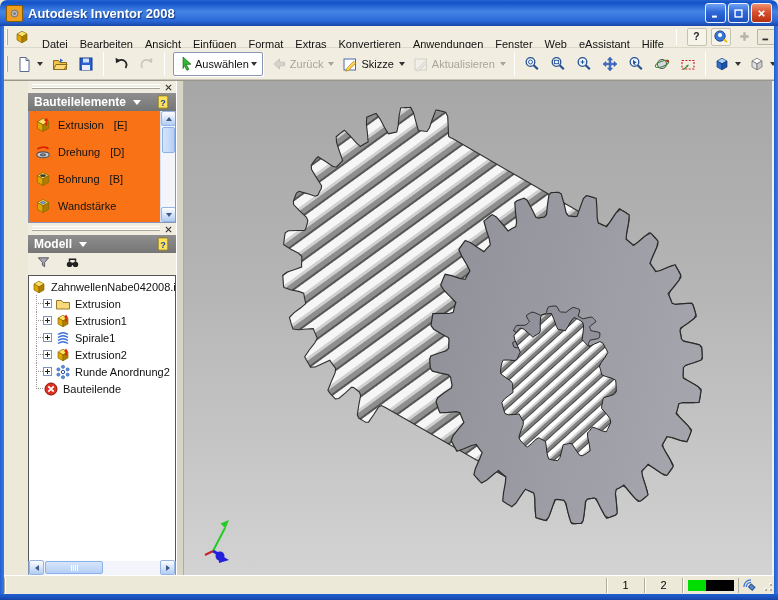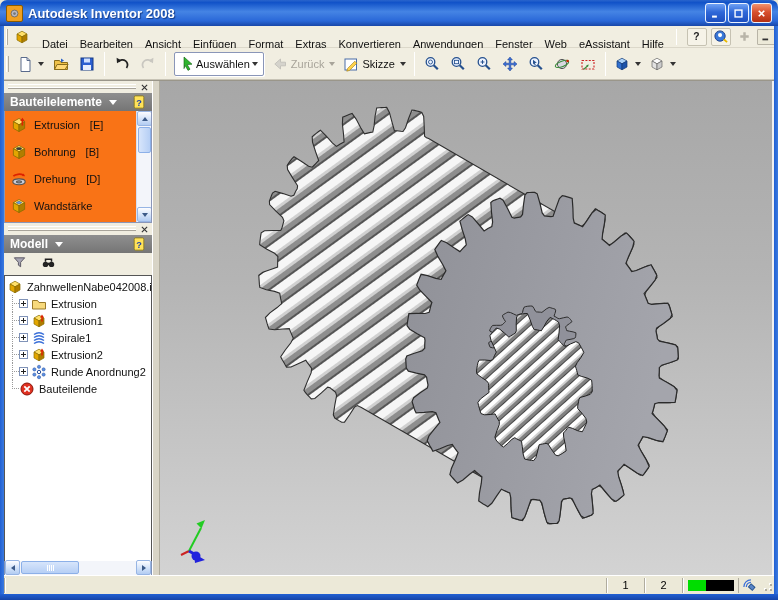--- a/index.html
+++ b/index.html
@@ -35,21 +35,21 @@
   .tb-btn{height:26px;min-width:26px;display:flex;align-items:center;justify-content:center;gap:3px;padding:0 3px;border:1px solid transparent;border-radius:2px;}
   .tb-btn svg{display:block}
   .tb-label{font-size:11px;color:#111;white-space:nowrap;}
   .tb-btn.disabled .tb-label{color:#a8a49a;}
   .tb-btn.disabled svg{opacity:.45;filter:grayscale(1);}
   .caret{width:0;height:0;border-left:3px solid transparent;border-right:3px solid transparent;border-top:4px solid #333;margin-left:2px;}
   .disabled .caret{border-top-color:#a8a49a;}
   .tb-boxed{display:flex;align-items:center;background:#fff;border:1px solid #8a96b8;border-radius:2px;height:24px;padding:0 5px;box-shadow:1px 1px 0 #fff;}
   
   .content{position:absolute;left:4px;right:4px;top:80px;height:495px;display:flex;border-top:1px solid #9a968a;}
-  .leftcol{width:148px;background:#ece9d8;position:relative;flex:none;}
+  .leftcol{width:172px;background:#ece9d8;position:relative;flex:none;padding-left:24px;}
   .splitter{width:8px;background:#d8d4c6;border-left:1px solid #fff;border-right:1px solid #b0ac9e;flex:none;}
   .viewport{flex:1;position:relative;background:linear-gradient(180deg,#a7a7a7 0%,#b4b4b4 40%,#d3d3d3 100%);border-right:2px solid #f0f0f0;}
   .viewport svg{position:absolute;left:0;top:0;}
   
   .dock-strip{height:12px;position:relative;background:#f0ede0;}
   .dock-handle{position:absolute;left:4px;right:16px;top:3px;height:5px;border-top:1px solid #fff;border-bottom:1px solid #a8a49a;}
   .dock-handle:after{content:"";position:absolute;left:0;right:0;top:2px;border-top:1px solid #fff;border-bottom:1px solid #a8a49a;}
   .dock-close{position:absolute;right:2px;top:0;width:12px;height:12px;display:flex;align-items:center;justify-content:center;}
   .panel-header{height:18px;background:linear-gradient(180deg,#8f8f8f,#757575);color:#fff;font-size:12px;font-weight:bold;display:flex;align-items:center;padding:0 6px;}
   .panel-header .hdr-caret{width:0;height:0;border-left:4px solid transparent;border-right:4px solid transparent;border-top:5px solid #fff;margin-left:7px;}
@@ -230,20 +230,28 @@
           <span class="caret"></span>
         </span>
         <span class="tb-btn">
           <svg width="16" height="16" viewBox="0 0 16 16">
             <rect x="2" y="3" width="11.5" height="11" fill="#fff" stroke="#4a6da8"></rect>
             <path d="M4.6 12.4l7.2-7.2 2 2-7.2 7.2-2.8.8z" fill="#ffd24a" stroke="#9a7a1a" stroke-width=".6"></path>
           </svg>
           <span class="tb-label">Skizze</span>
           <span class="caret"></span>
         </span>
+        <span class="tb-btn disabled">
+          <svg width="16" height="16" viewBox="0 0 16 16">
+            <rect x="2" y="3" width="11.5" height="11" fill="#f4f2ea" stroke="#b0ac9e"></rect>
+            <path d="M4.6 12.4l7.2-7.2 2 2-7.2 7.2-2.8.8z" fill="#dcd8ca" stroke="#b0ac9e" stroke-width=".6"></path>
+          </svg>
+          <span class="tb-label">Aktualisieren</span>
+          <span class="caret"></span>
+        </span>
         <span class="tb-sep"></span>
         <span class="tb-btn">
           <svg width="16" height="16" viewBox="0 0 16 16">
             <circle cx="6.5" cy="6" r="4.3" fill="#eef4ff" stroke="#26518e" stroke-width="1.3"></circle>
             <line x1="9.7" y1="9.2" x2="13.8" y2="13.3" stroke="#26518e" stroke-width="2.2"></line>
             <circle cx="6.5" cy="6" r="2" fill="none" stroke="#26518e" stroke-width=".9"></circle>
           </svg>
         </span>
         <span class="tb-btn">
           <svg width="16" height="16" viewBox="0 0 16 16">
@@ -333,37 +341,37 @@
                 <path d="M3 5v6l5 2.8V7.8z" fill="#e3a600" stroke="#8a6d00" stroke-width=".7"></path>
                 <path d="M13 5v6l-5 2.8V7.8z" fill="#b07d00" stroke="#8a6d00" stroke-width=".7"></path>
                 <path d="M11 8.5V3.2" stroke="#dd2200" stroke-width="1.5"></path>
                 <path d="M11 1.6l-2 2.8h4z" fill="#dd2200"></path>
               </svg>
               <span>Extrusion</span>
               <span class="sc">[E]</span>
             </div>
             <div class="feat-item">
               <svg width="18" height="18" viewBox="0 0 16 16">
+                <ellipse cx="8" cy="10.5" rx="5.5" ry="2.6" fill="#c8ccd8" stroke="#555"></ellipse>
+                <ellipse cx="8" cy="10.5" rx="2.2" ry="1" fill="#8a8e9a" stroke="#555"></ellipse>
+                <path d="M3 5.5a6 3.4 0 0 1 9-1" fill="none" stroke="#dd2200" stroke-width="1.5"></path>
+                <path d="M13.4 5.6l-2.8-.3 1.6-2.3z" fill="#dd2200"></path>
+              </svg>
+              <span>Drehung</span>
+              <span class="sc">[D]</span>
+            </div>
+            <div class="feat-item">
+              <svg width="18" height="18" viewBox="0 0 16 16">
                 <path d="M3 5 8 2.2l5 2.8L8 7.8z" fill="#ffe06a" stroke="#8a6d00" stroke-width=".7"></path>
                 <path d="M3 5v6l5 2.8V7.8z" fill="#e3a600" stroke="#8a6d00" stroke-width=".7"></path>
                 <path d="M13 5v6l-5 2.8V7.8z" fill="#b07d00" stroke="#8a6d00" stroke-width=".7"></path>
                 <ellipse cx="8" cy="5" rx="2.6" ry="1.2" fill="#3a3a3a"></ellipse>
               </svg>
               <span>Bohrung</span>
               <span class="sc">[B]</span>
-            </div>
-            <div class="feat-item">
-              <svg width="18" height="18" viewBox="0 0 16 16">
-                <ellipse cx="8" cy="10.5" rx="5.5" ry="2.6" fill="#c8ccd8" stroke="#555"></ellipse>
-                <ellipse cx="8" cy="10.5" rx="2.2" ry="1" fill="#8a8e9a" stroke="#555"></ellipse>
-                <path d="M3 5.5a6 3.4 0 0 1 9-1" fill="none" stroke="#dd2200" stroke-width="1.5"></path>
-                <path d="M13.4 5.6l-2.8-.3 1.6-2.3z" fill="#dd2200"></path>
-              </svg>
-              <span>Drehung</span>
-              <span class="sc">[D]</span>
             </div>
             <div class="feat-item">
               <svg width="18" height="18" viewBox="0 0 16 16">
                 <path d="M3 5 8 2.2l5 2.8L8 7.8z" fill="#ffe06a" stroke="#8a6d00" stroke-width=".7"></path>
                 <path d="M3 5v6l5 2.8V7.8z" fill="#e3a600" stroke="#8a6d00" stroke-width=".7"></path>
                 <path d="M13 5v6l-5 2.8V7.8z" fill="#b07d00" stroke="#8a6d00" stroke-width=".7"></path>
                 <path d="M5.6 5L8 3.7 10.4 5 8 6.3z" fill="#6aa0e8" stroke="#2a4f9a" stroke-width=".5"></path>
               </svg>
               <span>Wandstärke</span>
             </div>

